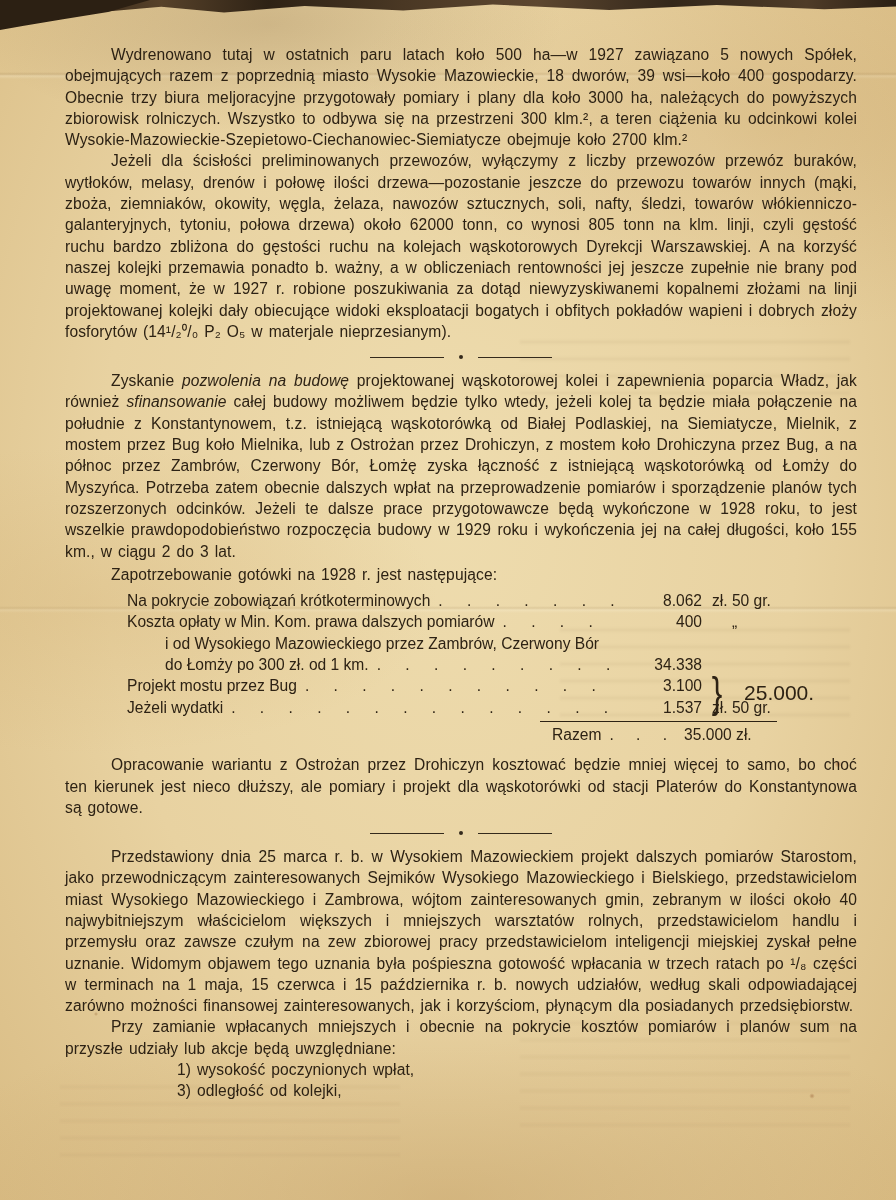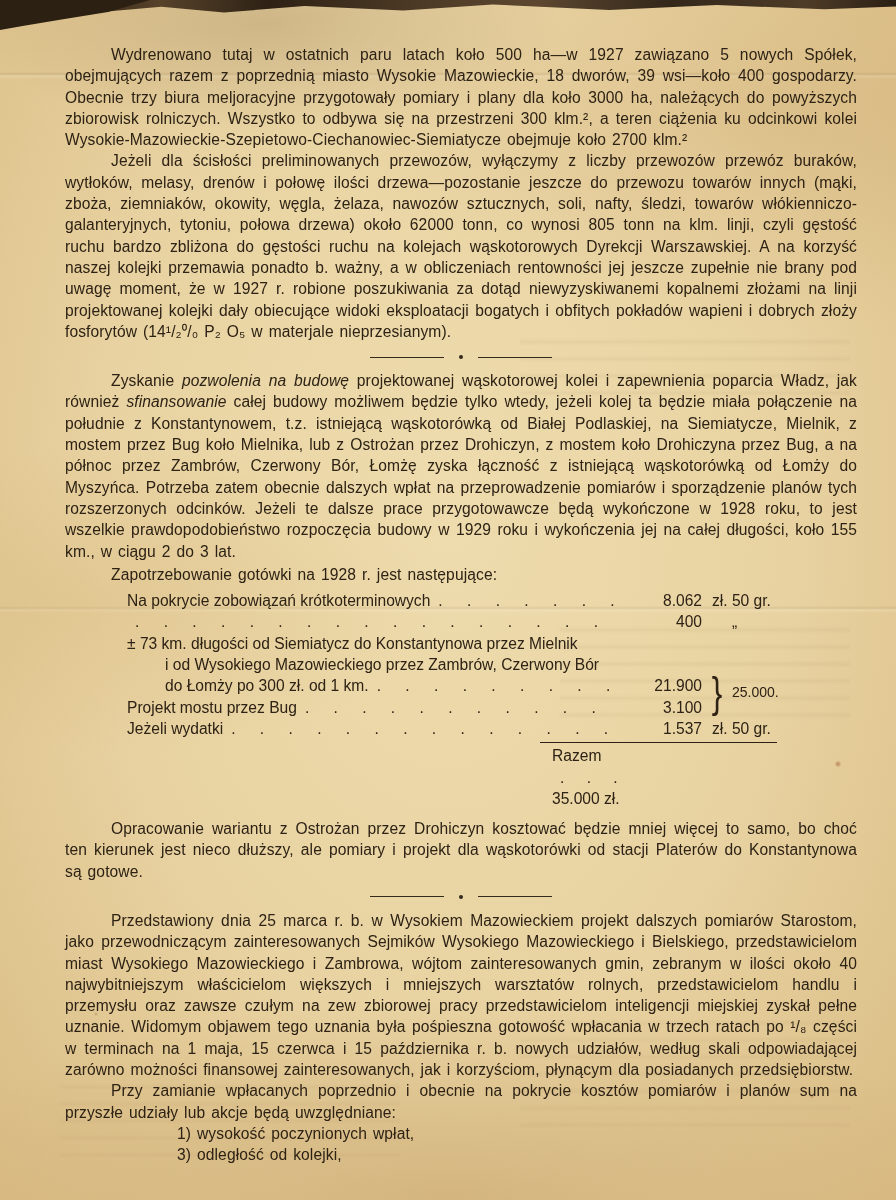--- a/index.html
+++ b/index.html
@@ -54,23 +54,23 @@
   .cash-block{position:relative;width:737px;margin-top:5px;font-size:15.6px;line-height:21.3px;}
   .cash-row{display:flex;align-items:baseline;padding-left:62px;}
   .cash-row.sub{padding-left:100px;}
   .m-label{flex:none;white-space:nowrap;}
   .dots{flex:1;overflow:hidden;white-space:nowrap;letter-spacing:10px;padding:0 8px;color:#2d2214;}
   .num{flex:none;width:86px;text-align:right;white-space:nowrap;}
   .suffix{flex:none;width:100px;padding-left:10px;box-sizing:border-box;white-space:nowrap;}
   .suffix.ditto{padding-left:30px;}
   .brace-group{position:absolute;top:81px;left:645px;display:flex;align-items:center;height:44px;}
   .brace-char{font-size:42px;line-height:42px;font-weight:400;transform:scaleX(.75);}
-  .brace-total{font-size:14px;margin-left:8px;}
+  .brace-total{font-size:21px;margin-left:20px;}
   .cash-rule{width:237px;margin:3px 0 2px 475px;border-top:1.7px solid #2d2214;}
-  .cash-total{display:flex;align-items:baseline;padding-left:487px;flex-direction:column;}
+  .cash-total{display:flex;align-items:baseline;padding-left:487px;}
   .cash-total .t-dots{letter-spacing:9px;padding:0 8px;}
 
   .after-cash{margin-top:9px !important;}
   .list-item{text-indent:112px !important;}
 </style>
 </head>
 <body>
 
 <div class="paper">
   <div class="torn-edge"></div>
@@ -97,34 +97,32 @@
     <p class="cash-heading">Zapotrzebowanie gotówki na 1928 r. jest następujące:</p>
 
     <div class="cash-block">
       <div class="cash-row">
         <span class="m-label">Na pokrycie zobowiązań krótkoterminowych</span>
         <span class="dots">. . . . . . . . . . . . . . . . . . . .</span>
         <span class="num">8.062</span>
         <span class="suffix">zł. 50 gr.</span>
       </div>
       <div class="cash-row">
+        <span class="m-label">Koszta opłaty w Min. Kom. prawa dalszych pomiarów</span>
         <span class="dots">. . . . . . . . . . . . . . . . . . . .</span>
         <span class="num">400</span>
         <span class="suffix ditto">„</span>
-      </div>
-      <div class="cash-row">
-        <span class="m-label">± 73 km. długości od Siemiatycz do Konstantynowa przez Mielnik</span>
       </div>
       <div class="cash-row sub">
         <span class="m-label">i od Wysokiego Mazowieckiego przez Zambrów, Czerwony Bór</span>
       </div>
       <div class="cash-row sub">
         <span class="m-label">do Łomży po 300 zł. od 1 km.</span>
         <span class="dots">. . . . . . . . . . . . . . . . . . . .</span>
-        <span class="num">21.900</span>
+        <span class="num">34.338</span>
         <span class="suffix"></span>
       </div>
       <div class="cash-row">
         <span class="m-label">Projekt mostu przez Bug</span>
         <span class="dots">. . . . . . . . . . . . . . . . . . . .</span>
         <span class="num">3.100</span>
         <span class="suffix"></span>
       </div>
       <div class="cash-row">
         <span class="m-label">Jeżeli wydatki</span>
@@ -149,19 +147,19 @@
     <p class="after-cash">Opracowanie wariantu z Ostrożan przez Drohiczyn kosztować będzie mniej więcej to samo, bo choć ten kierunek jest nieco dłuższy, ale pomiary i projekt dla wąskotorówki od stacji Platerów do Konstantynowa są gotowe.</p>
 
     <div class="divider">
       <span class="dv-line"></span>
       <span class="dv-dot"></span>
       <span class="dv-line"></span>
     </div>
 
     <p>Przedstawiony dnia 25 marca r. b. w Wysokiem Mazowieckiem projekt dalszych pomiarów Starostom, jako przewodniczącym zainteresowanych Sejmików Wysokiego Mazowieckiego i Bielskiego, przedstawicielom miast Wysokiego Mazowieckiego i Zambrowa, wójtom zainteresowanych gmin, zebranym w ilości około 40 najwybitniejszym właścicielom większych i mniejszych warsztatów rolnych, przedstawicielom handlu i przemysłu oraz zawsze czułym na zew zbiorowej pracy przedstawicielom inteligencji miejskiej zyskał pełne uznanie. Widomym objawem tego uznania była pośpieszna gotowość wpłacania w trzech ratach po ¹/₈ części w terminach na 1 maja, 15 czerwca i 15 października r. b. nowych udziałów, według skali odpowiadającej zarówno możności finansowej zainteresowanych, jak i korzyściom, płynącym dla posiadanych przedsiębiorstw.</p>
 
-    <p>Przy zamianie wpłacanych poprzednio i obecnie na pokrycie kosztów pomiarów i planów sum na przyszłe udziały lub akcje będą uwzględniane:</p>
+    <p>Przy zamianie wpłacanych mniejszych i obecnie na pokrycie kosztów pomiarów i planów sum na przyszłe udziały lub akcje będą uwzględniane:</p>
 
     <p class="list-item">1) wysokość poczynionych wpłat,</p>
     <p class="list-item">3) odległość od kolejki,</p>
 
   </div>
 </div>
 
 </body></html>

